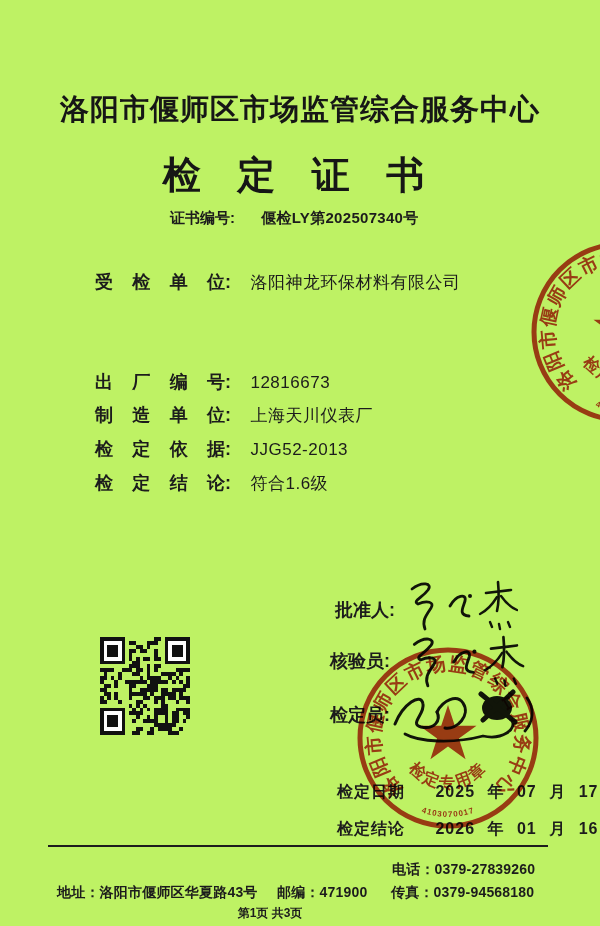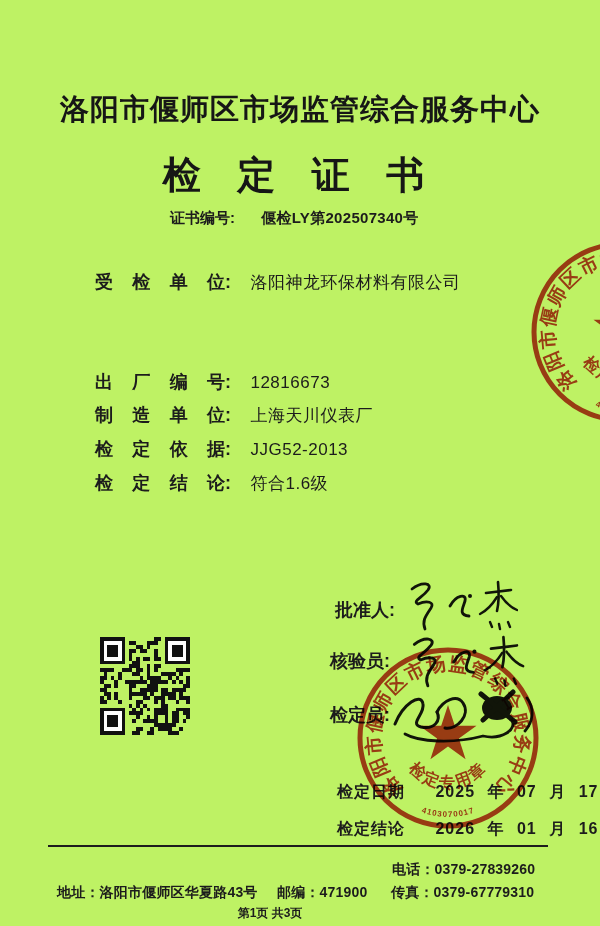--- a/index.html
+++ b/index.html
@@ -351,21 +351,21 @@
   </div>
   <div class="abs date-row" style="top:819px">
     <span class="dlab">检定结论</span>
     <span class="dval">2026 年 01 月 16 日</span>
   </div>
 
   <div class="abs foot-rule"></div>
   <div class="abs foot" style="top:861px;left:392px">电话：0379-27839260</div>
   <div class="abs foot" style="top:884px;left:57px">地址：洛阳市偃师区华夏路43号</div>
   <div class="abs foot" style="top:884px;left:277px">邮编：471900</div>
-  <div class="abs foot" style="top:884px;left:391px">传真：0379-67779310</div>
+  <div class="abs foot" style="top:884px;left:391px">传真：0379-94568180</div>
   <div class="abs foot-page">第1页 共3页</div>
 
   <svg class="abs seal" style="top:232px;left:522px;z-index:5" width="200" height="200" viewBox="0 0 200 200">
     <defs>
       <path id="ringA" d="M 56.3 152.1 A 68 68 0 1 1 143.7 152.1" fill="none"></path>
       <path id="botA" d="M 58.1 127.2 A 50 50 0 0 0 141.9 127.2" fill="none"></path>
       <path id="codA" d="M 62.9 169.7 A 79 79 0 0 0 137.1 169.7" fill="none"></path>
     </defs>
     <circle cx="100" cy="100" r="88" fill="none" stroke="#c93424" stroke-width="5"></circle>
     <text font-size="19" fill="#c93424" letter-spacing="1.5" text-anchor="middle">

